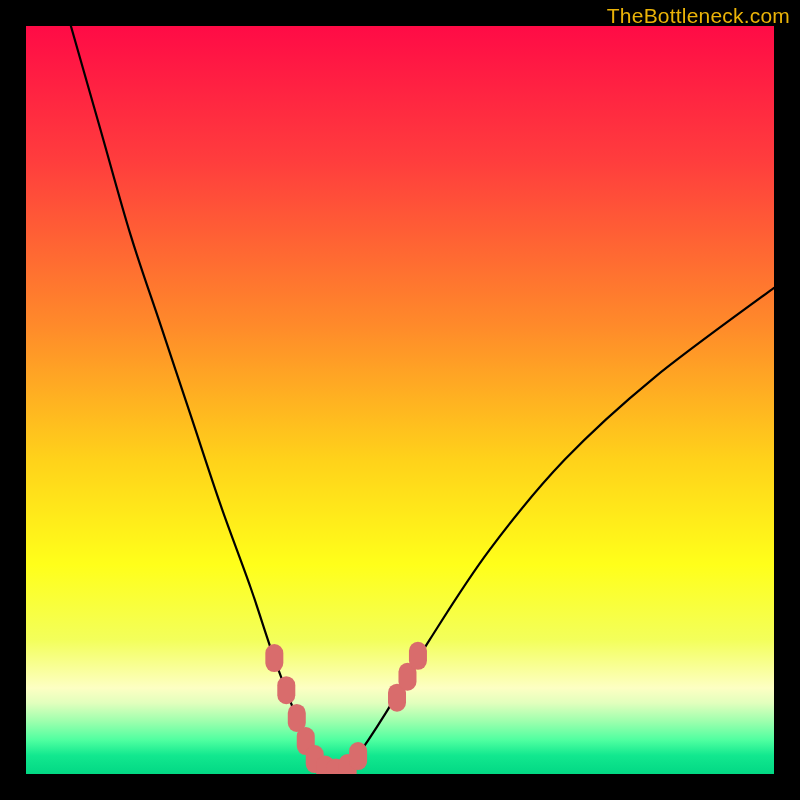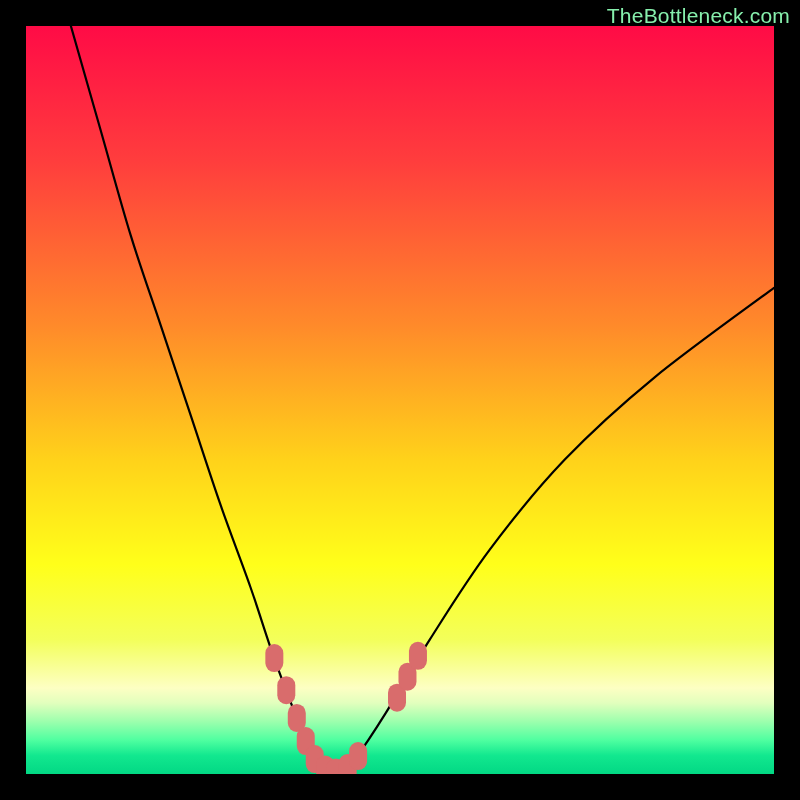--- a/index.html
+++ b/index.html
@@ -27,21 +27,21 @@
   }
   .plot-area svg {
     display: block;
     width: 748px;
     height: 748px;
   }
   .watermark {
     position: absolute;
     top: 4px;
     right: 10px;
-    color: #86efac;
+    color: #eab308;
     font-size: 21px;
     font-weight: 400;
     letter-spacing: 0.2px;
     user-select: none;
   }
 </style>
 </head>
 <body>
 
 <div class="frame">

